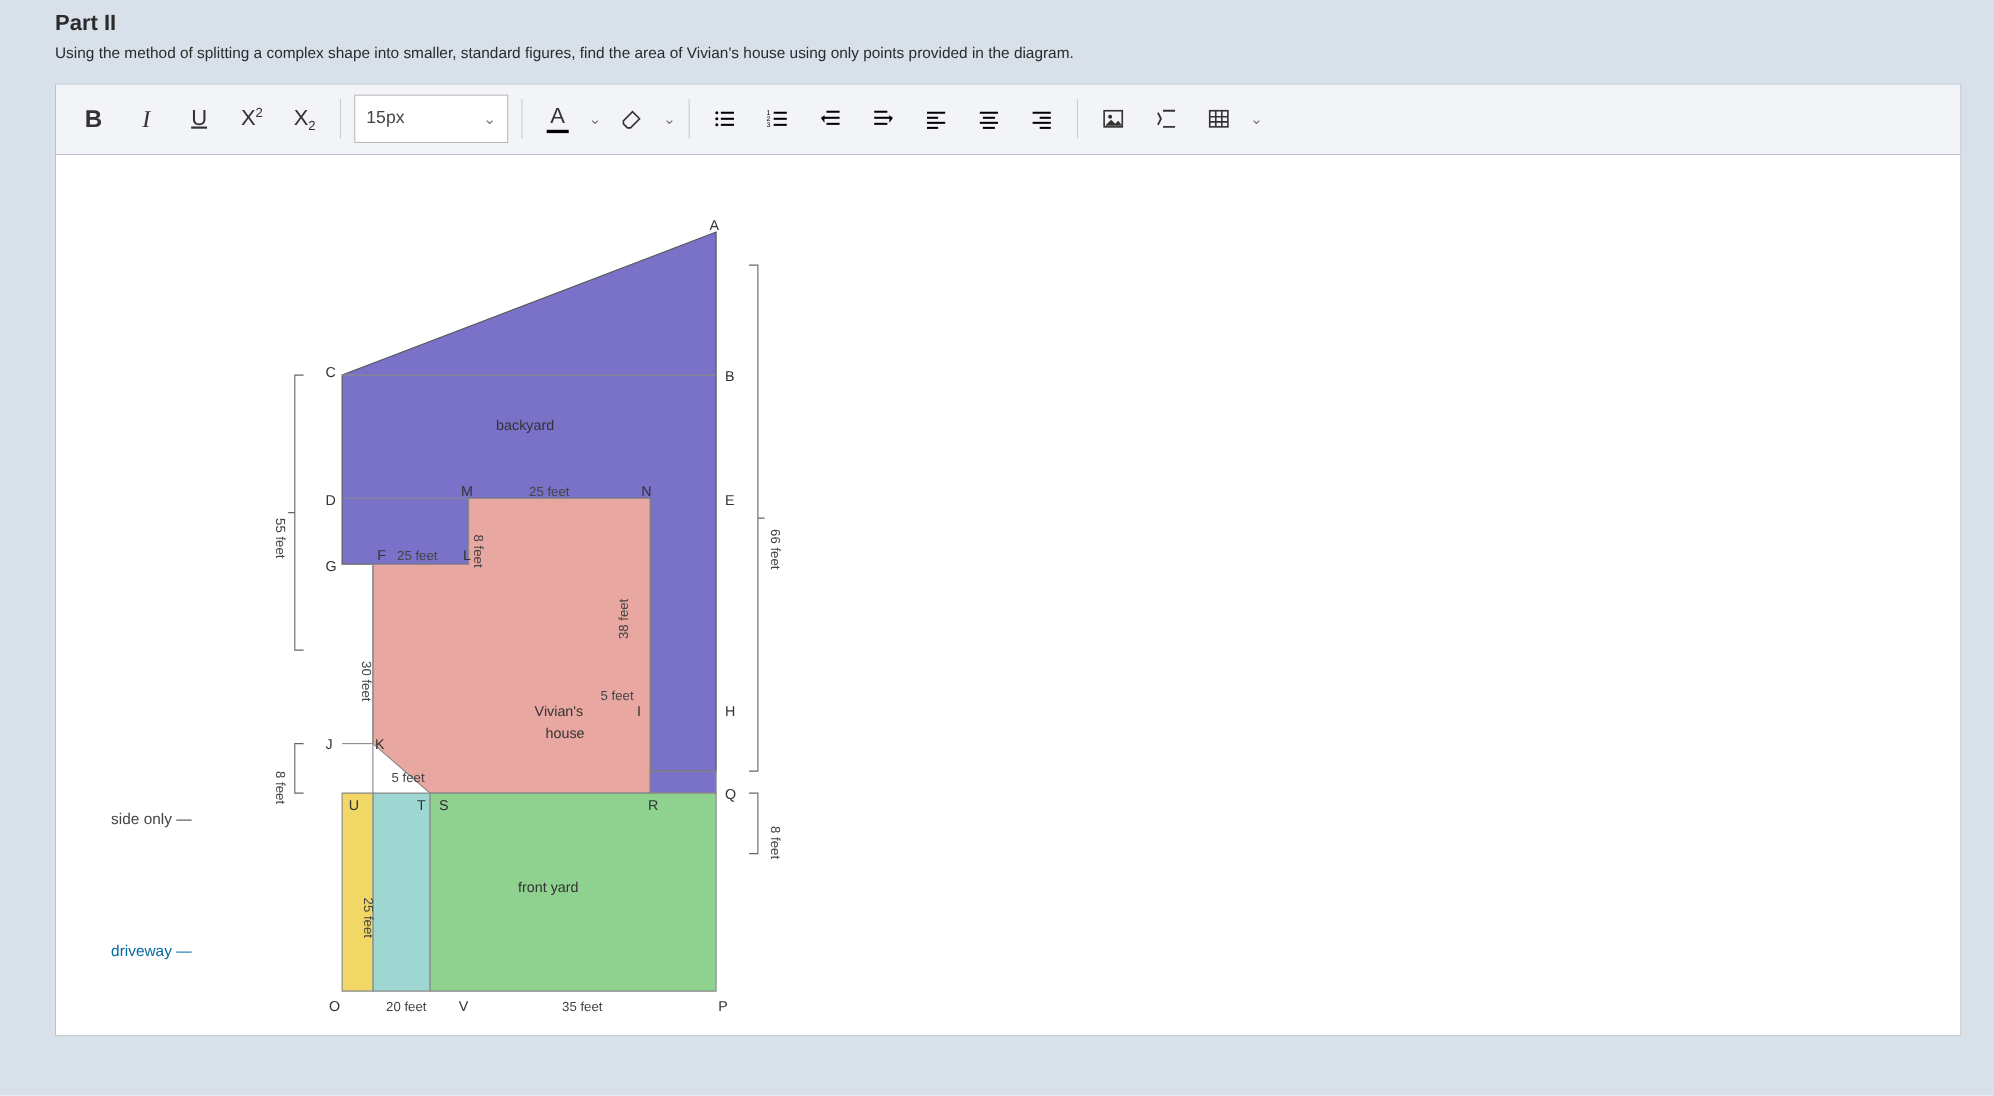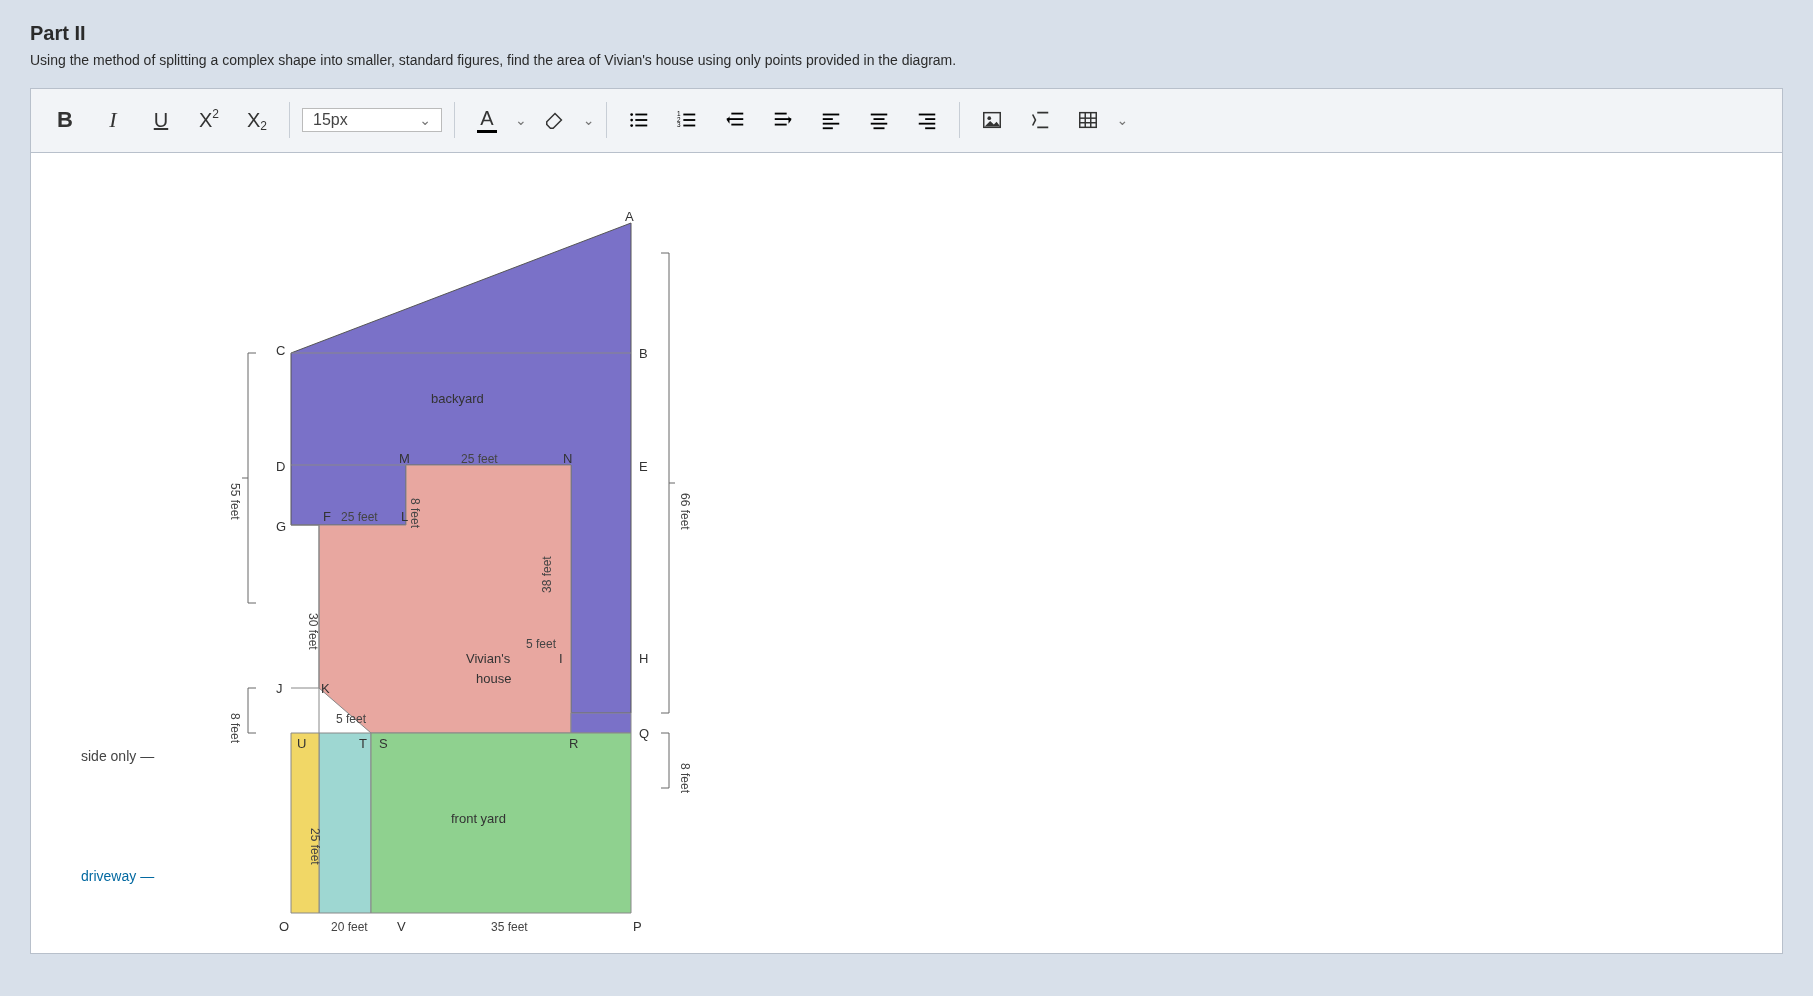--- a/index.html
+++ b/index.html
@@ -1,28 +1,28 @@
 <!DOCTYPE html>
 <html><head>
 <meta charset="utf-8">
 <style>
   * { box-sizing: border-box; margin: 0; padding: 0; }
   body { font-family: -apple-system, Arial, sans-serif; background:#d8e0ea; width:1813px; height:996px; overflow:hidden;}
-  .page { padding:22px 30px; }
+  .page { padding:10px 30px;margin-left:20px; }
   .part-label { font-weight:bold; font-size:20px; color:#2b2b2b; }
   .question { font-size:14px; color:#2b2b2b; margin:6px 0 18px 0; line-height:1.35; max-width:1760px;}
 
   .editor-frame { border:1px solid #b8c0cb; background:#f7f9fb; margin-bottom:0;}
   .toolbar { display:flex; align-items:center; height:64px; padding:0 14px; gap:8px; border-bottom:1px solid #b8c0cb; background:#f2f4f7;}
   .tbtn { min-width:40px; height:42px; display:inline-flex; align-items:center; justify-content:center; border:none; background:transparent; font-size:20px; color:#333; cursor:pointer; border-radius:4px;}
   .tbtn svg{width:22px;height:22px;}
   .tbtn .sub{font-size:12px; position:relative; top:6px;}
   .tbtn.bold{font-weight:900;font-size:22px;}
   .tbtn.ital{font-style:italic;font-family:Georgia,serif;font-size:22px;}
-  .sizebox{border:1px solid #bbb;background:#fff;height:24px;min-width:140px;display:flex;align-items:center;justify-content:space-between;padding:0 10px;font-size:16px;color:#444;}
+  .sizebox{border:1px solid #bbb;background:#fff;height:44px;min-width:140px;display:flex;align-items:center;justify-content:space-between;padding:0 10px;font-size:16px;color:#444;}
   .chev{font-size:14px;color:#777;}
   .sep{width:1px;height:36px;background:#c8ced6;margin:0 4px;}
   .under-a{display:inline-flex;flex-direction:column;align-items:center;line-height:1;}
   .under-a .bar{width:20px;height:3px;background:#000;margin-top:2px;}
 
   .canvas { background:#fff; height:800px; position:relative; padding:20px;}
   .diagramwrap{position:absolute;left:170px;top:40px;width:640px;height:760px;}
   .svgbox{width:100%;height:100%;}
   .dtext{font:13px Arial;fill:#333;}
   .dtextsm{font:12px Arial;fill:#444;}

